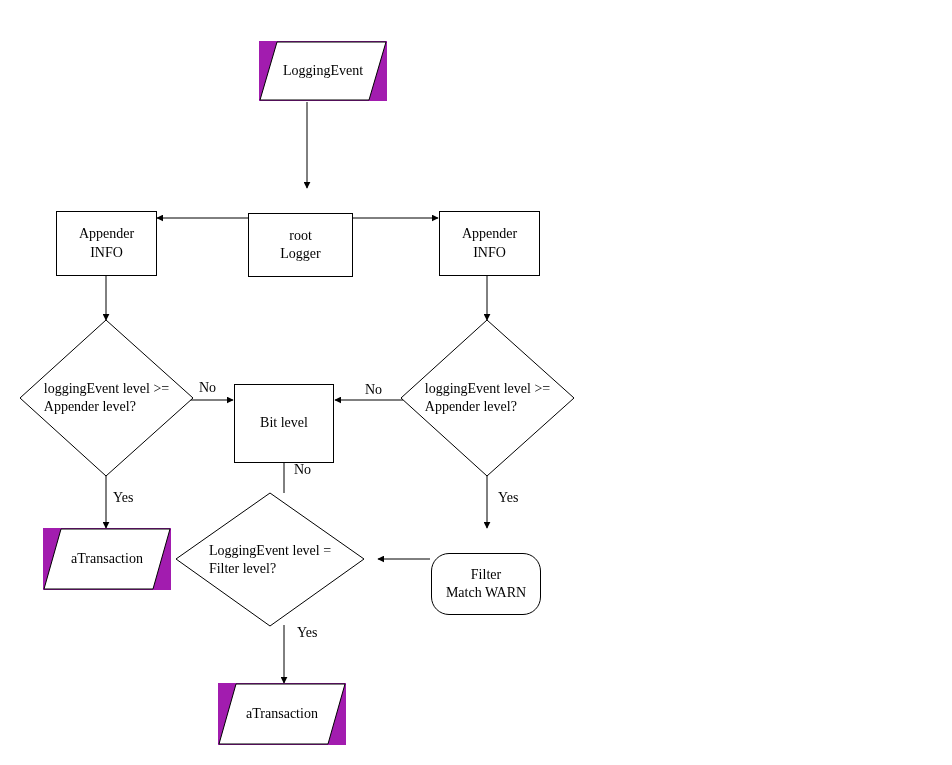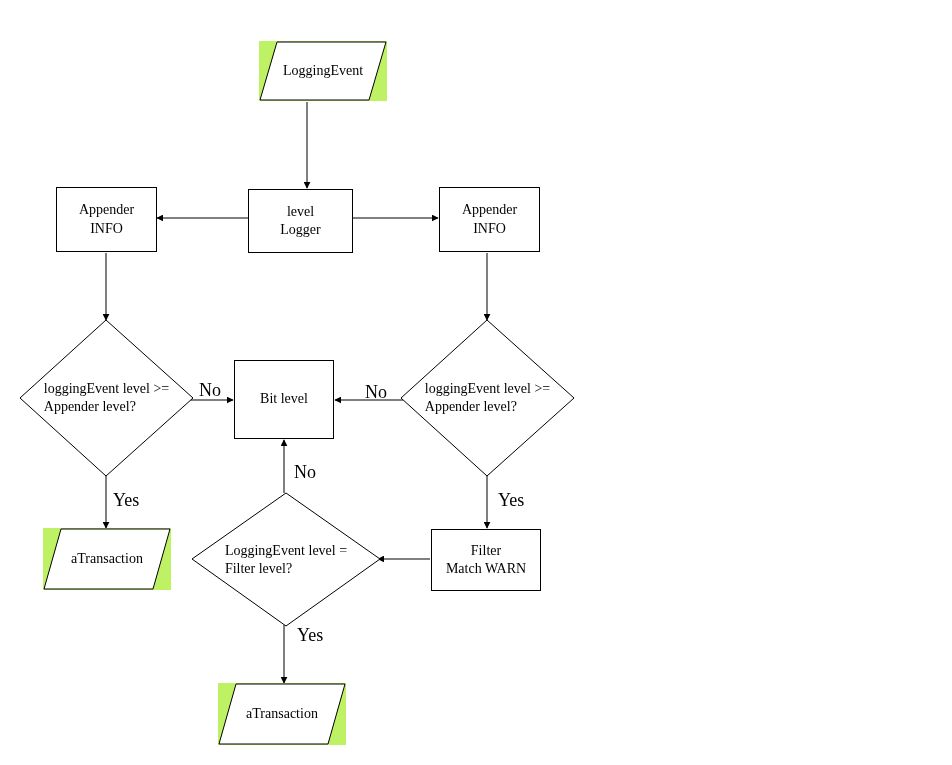--- a/index.html
+++ b/index.html
@@ -21,24 +21,25 @@
     position: absolute;
     border: 1px solid #000;
     background: #fff;
     display: flex;
     align-items: center;
     justify-content: center;
     text-align: center;
     line-height: 1.3;
     box-sizing: border-box;
     padding: 12px;
+    margin-top: 24px;
   }
   .para {
     position: absolute;
-    background: #bef264;
+    background: #a21caf;
     display: flex;
     align-items: center;
     justify-content: center;
     text-align: center;
     line-height: 1.3;
     box-sizing: border-box;
   }
   .para-svg {
     position: absolute;
     left: 0; top: 0;
@@ -54,21 +55,21 @@
   .diamond-label {
     position: absolute;
     left: 50%;
     top: 50%;
     transform: translate(-50%, -50%);
     line-height: 1.3;
     white-space: pre;
   }
   .edge-label {
     position: absolute;
-    font-size: 18px;
+    font-size: 14px;
   }
   svg.edges {
     position: absolute;
     left: 0;
     top: 0;
     width: 952px;
     height: 765px;
     pointer-events: none;
   }
 </style>
@@ -110,21 +111,21 @@
   </svg>
 
   <div class="para" style="left:259px; top:41px; width:128px; height:60px;">
     <svg class="para-svg" width="128" height="60">
       <polygon points="18,1 127,1 110,59 1,59" fill="#fff" stroke="#000"></polygon>
     </svg>
     <span style="position:relative;">LoggingEvent</span>
   </div>
 
   <div class="box" style="left:248px; top:189px; width:105px; height:64px; white-space:pre;">
-    <span>level
+    <span>root
 Logger</span>
   </div>
 
   <div class="box" style="left:56px; top:187px; width:101px; height:65px; white-space:pre;">
     <span>Appender
 INFO</span>
   </div>
 
   <div class="box" style="left:439px; top:187px; width:101px; height:65px; white-space:pre;">
     <span>Appender
@@ -144,26 +145,26 @@
       <polygon points="87,1 174,79 87,157 1,79" fill="#fff" stroke="#000"></polygon>
     </svg>
     <div class="diamond-label">loggingEvent level &gt;=
 Appender level?</div>
   </div>
 
   <div class="box" style="left:234px; top:360px; width:100px; height:79px;">
     <span>Bit level</span>
   </div>
 
-  <div class="box" style="left:431px; top:529px; width:110px; height:62px; white-space:pre;">
+  <div class="box" style="left:431px; top:529px; width:110px; height:62px; white-space:pre;border-radius:18px;">
     <span>Filter
 Match WARN</span>
   </div>
 
-  <div class="diamond" style="left:191px; top:492px; width:190px; height:135px;font-family:Liberation Serif, serif;">
+  <div class="diamond" style="left:175px; top:492px; width:190px; height:135px;font-family:Liberation Serif, serif;">
     <svg class="diamond-svg" width="190" height="135">
       <polygon points="95,1 189,67 95,134 1,67" fill="#fff" stroke="#000"></polygon>
     </svg>
     <div class="diamond-label">LoggingEvent level =
 Filter level?</div>
   </div>
 
   <div class="para" style="left:43px; top:528px; width:128px; height:62px;">
     <svg class="para-svg" width="128" height="62">
       <polygon points="18,1 127,1 110,61 1,61" fill="#fff" stroke="#000"></polygon>

